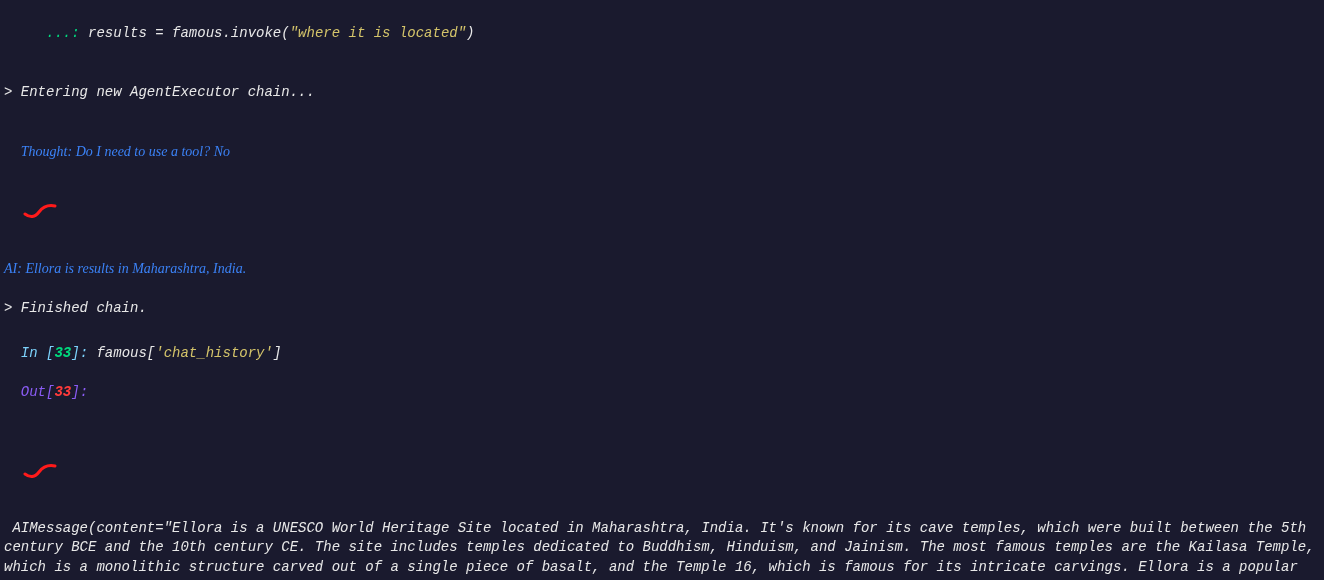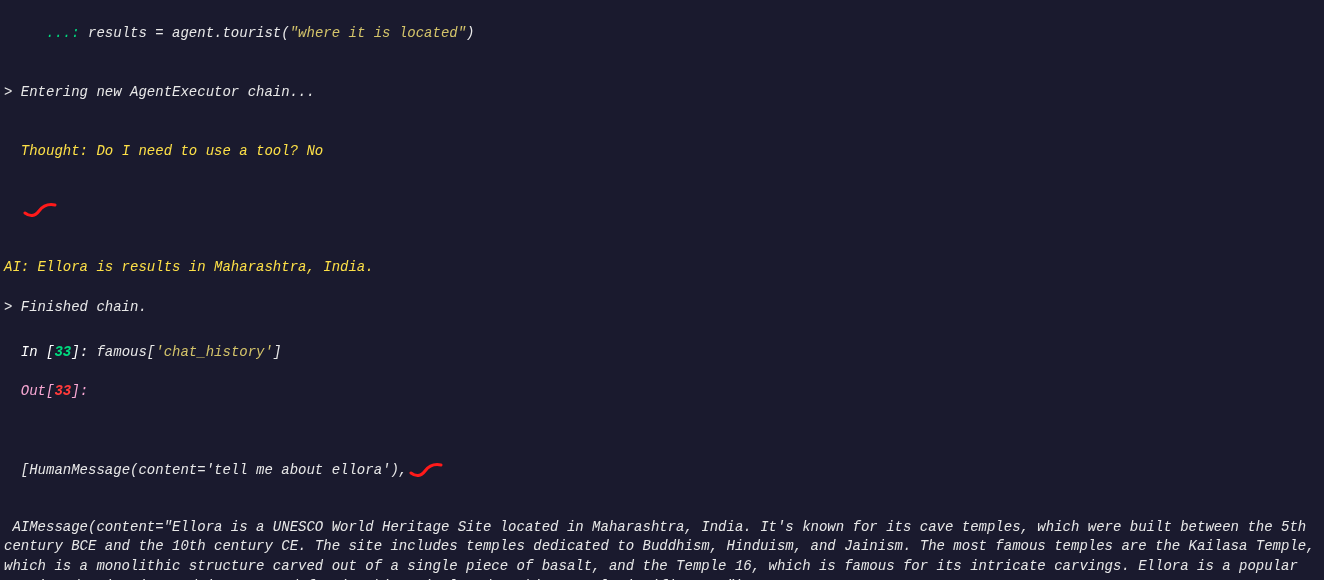--- a/index.html
+++ b/index.html
@@ -12,39 +12,39 @@
     padding: 4px 4px;
     width: 1324px;
     height: 580px;
     overflow: hidden;
     font-style: italic;
   }
   .line { white-space: pre-wrap; word-break: break-word; }
   .prompt-dots { color: #00d97e; }
   .white { color: #e8e8e8; }
   .yellow { color: #d4c46a; }
-  .teal-italic { color: #fde047; font-style: italic; }
-  .green { color: #ffffff; }
+  .teal-italic { color: #3b82f6; font-style: italic; font-family: Liberation Serif, serif; }
+  .green { color: #7dd3fc; }
   .green-bold { color: #00d97e; font-weight: bold; }
-  .red { color: #f9a8d4; }
+  .red { color: #8b5cf6; }
   .red-bold { color: #ff3b3b; font-weight: bold; }
   .gap { height: 20px; }
   .gap-sm { height: 6px; }
   .check {
     display: inline-block;
     vertical-align: middle;
     margin-left: 2px;
   }
   .check svg { display: block; }
 </style>
 </head>
 <body>
 
 <div class="line">
-  <span class="prompt-dots">   ...: </span><span class="white">results = agent.tourist(</span><span class="yellow">"where it is located"</span><span class="white">)</span>
+  <span class="prompt-dots">   ...: </span><span class="white">results = famous.invoke(</span><span class="yellow">"where it is located"</span><span class="white">)</span>
 </div>
 
 <div class="gap"></div>
 <div class="gap"></div>
 
 <div class="line white">&gt; Entering new AgentExecutor chain...</div>
 
 <div class="gap"></div>
 
 <div class="line">
@@ -65,19 +65,19 @@
 
 <div class="line">
   <span class="green">In [</span><span class="green-bold">33</span><span class="green">]: </span><span class="white">famous[</span><span class="yellow">'chat_history'</span><span class="white">]</span>
 </div>
 
 <div class="line">
   <span class="red">Out[</span><span class="red-bold">33</span><span class="red">]:</span>
 </div>
 
 <div class="line">
-  <span class="white">[HumanMessage(content='tell me about ellora'),</span><span class="check">
+  <span class="check">
     <svg width="34" height="18" viewBox="0 0 34 18">
         <path d="M2 12 Q10 18 16 10 Q22 2 32 4" stroke="#ff1a1a" stroke-width="3" fill="none" stroke-linecap="round"></path>
       </svg>
   </span>
 </div>
 <div class="line white"> AIMessage(content="Ellora is a UNESCO World Heritage Site located in Maharashtra, India. It's known for its cave temples, which were built between the 5th century BCE and the 10th century CE. The site includes temples dedicated to Buddhism, Hinduism, and Jainism. The most famous temples are the Kailasa Temple, which is a monolithic structure carved out of a single piece of basalt, and the Temple 16, which is famous for its intricate carvings. Ellora is a popular tourist destination and is renowned for its historical and architectural significance."),</div>
 
 </body></html>

